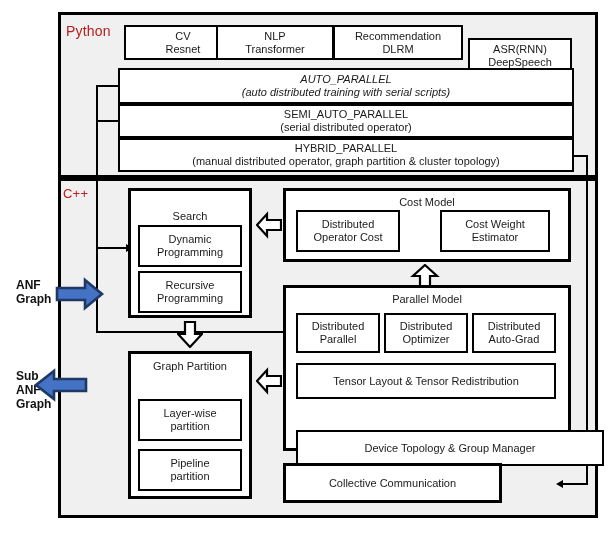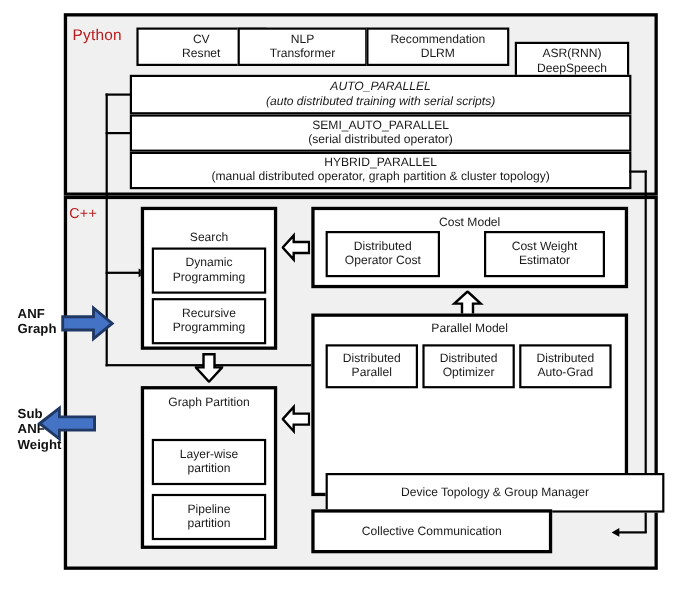--- a/index.html
+++ b/index.html
@@ -174,20 +174,23 @@
       <div>Distributed</div>
       <div>Optimizer</div>
     </div>
   </div>
   <div class="box" style="left:472px;top:313px;width:84px;height:40px;">
     <div class="box-inner">
       <div>Distributed</div>
       <div>Auto-Grad</div>
     </div>
   </div>
+  <div class="box" style="left:296px;top:363px;width:260px;height:36px;">
+    <div class="box-inner">Tensor Layout &amp; Tensor Redistribution</div>
+  </div>
   <div class="box" style="left:296px;top:430px;width:308px;height:36px;">
     <div class="box-inner">Device Topology &amp; Group Manager</div>
   </div>
 
   <div class="blockarrow" style="left:256px;top:366px;">
     <svg width="26" height="30" viewBox="0 0 26 30">
       <polygon points="1,15 11,4 11,10 25,10 25,20 11,20 11,26" fill="#ffffff" stroke="#000000" stroke-width="2.2" stroke-linejoin="miter"></polygon>
     </svg>
   </div>
 
@@ -220,20 +223,20 @@
   <div class="side-caption" style="left:16px;top:278px;">ANF
 Graph</div>
   <div class="blockarrow" style="left:55px;top:277px;">
     <svg width="50" height="34" viewBox="0 0 50 34">
       <polygon points="2,11 30,11 30,3 47,17 30,31 30,23 2,23" fill="#4472c4" stroke="#1f3864" stroke-width="2.6" stroke-linejoin="miter"></polygon>
     </svg>
   </div>
 
   <div class="side-caption" style="left:16px;top:369px;">Sub
 ANF
-Weight</div>
+Graph</div>
   <div class="blockarrow" style="left:33px;top:368px;">
     <svg width="56" height="34" viewBox="0 0 56 34">
       <polygon points="3,17 21,3 21,11 53,11 53,23 21,23 21,31" fill="#4472c4" stroke="#1f3864" stroke-width="2.6" stroke-linejoin="miter"></polygon>
     </svg>
   </div>
 
 </div>
 
 </body></html>

